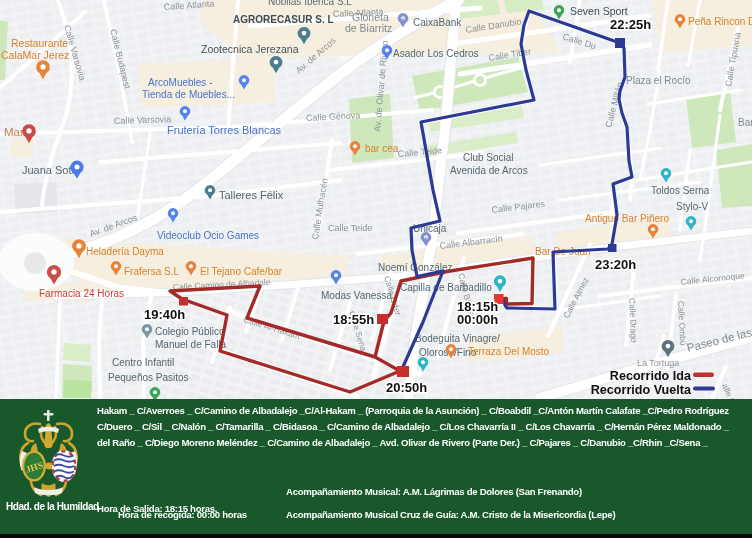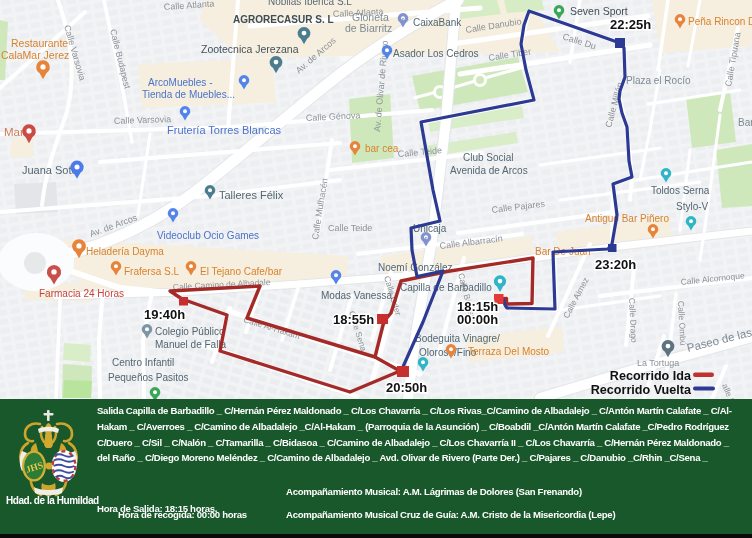--- a/index.html
+++ b/index.html
@@ -536,24 +536,23 @@
 <path d="M39.5 70 Q44 67.5 48 70 T56.5 70"></path>
 </g>
 
 <circle cx="33" cy="59" r="3.4" fill="#d2a930"></circle>
 
 <path d="M26 76 C24 82 27 88 32.5 90 C38 88 41 82 39 76 C35 79 30 79 26 76 Z" fill="#cda42c"></path>
 
 <path d="M18 80 C24 84 41 84 47 80 L46 86 C40 89 25 89 19 86 Z" fill="#eeeee8"></path>
 </svg>
 
-<div class="fl" style="left:6px;top:96px;font-size:10px;letter-spacing:-0.45px;">Hdad. de la Humildad</div>
+<div class="fl" style="left:6px;top:102px;font-size:10px;letter-spacing:-0.45px;">Hdad. de la Humildad</div>
 
 <div class="fl" style="left:97px;top:4px;line-height:15.8px;">
-<div>Salida Capilla de Barbadillo _ C/Hernán Pérez Maldonado _ C/Los Chavarría _ C/Los Rivas_C/Camino de Albadalejo _ C/Antón Martín Calafate _ C/Al-</div>
 <div>Hakam _ C/Averroes _ C/Camino de Albadalejo _C/Al-Hakam _ (Parroquia de la Asunción) _ C/Boabdil _C/Antón Martín Calafate _C/Pedro Rodríguez</div>
 <div>C/Duero _ C/Sil _ C/Nalón _ C/Tamarilla _ C/Bidasoa _ C/Camino de Albadalejo _ C/Los Chavarría II _ C/Los Chavarría _ C/Hernán Pérez Maldonado _</div>
 <div>del Raño _ C/Diego Moreno Meléndez _ C/Camino de Albadalejo _ Avd. Olivar de Rivero (Parte Der.) _ C/Pajares _ C/Danubio _C/Rhin _C/Sena _</div>
 </div>
 
 <div class="fl" style="left:97px;top:104px;">Hora de Salida: 18:15 horas.</div>
 
 <div class="fl" style="left:286px;top:87px;">Acompañamiento Musical: A.M. Lágrimas de Dolores (San Frenando)</div>
 
 <div class="fl" style="left:97px;top:110px;padding-left:21px;">Hora de recogida: 00:00 horas</div>

